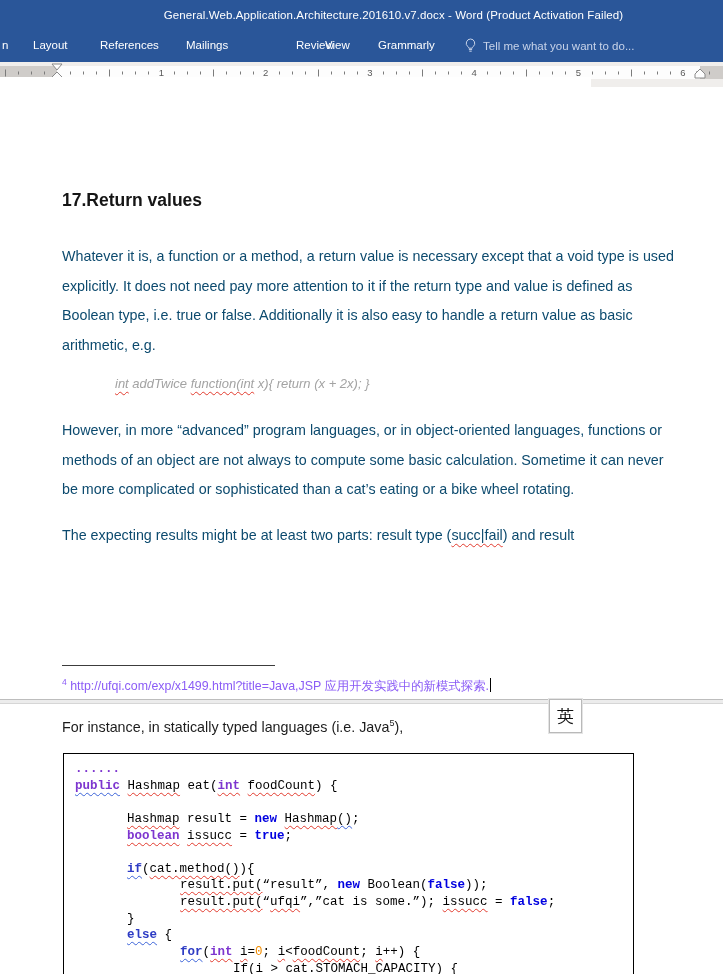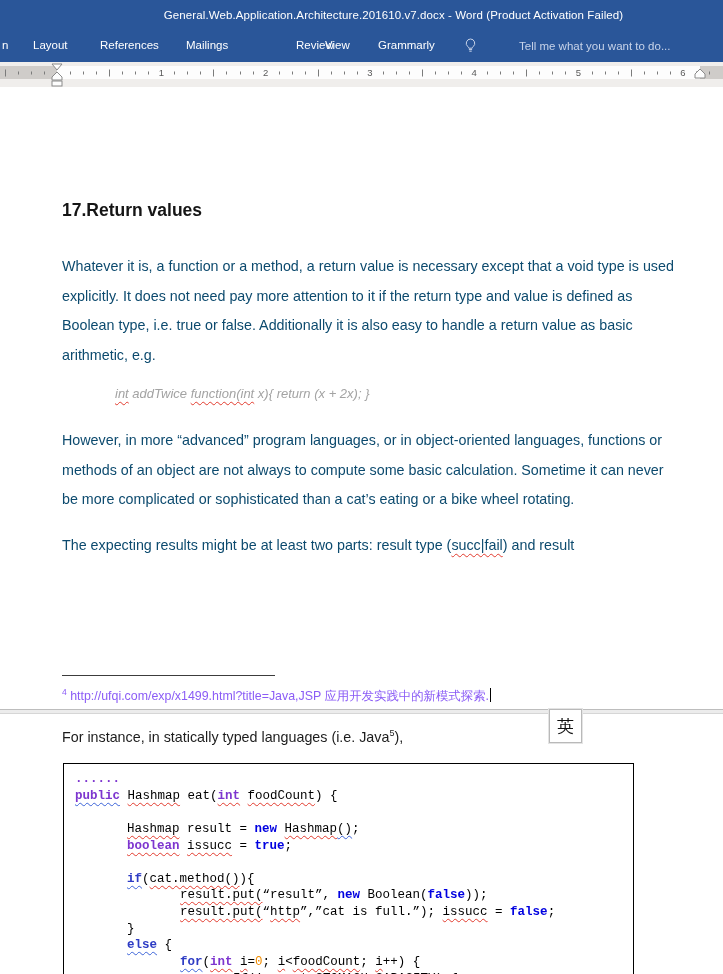--- a/index.html
+++ b/index.html
@@ -6,33 +6,33 @@
   #screen{position:relative;width:723px;height:974px;overflow:hidden;background:#fff;
           font-family:"Liberation Sans",sans-serif;color:#1c1c1c;}
 
   
   .titlebar{position:absolute;top:0;left:0;width:723px;height:30px;background:var(--tb-bg,#2a5699);
             display:flex;align-items:center;justify-content:center;padding-left:32px;}
   .titlebar span{color:#fff;font-size:11.5px;letter-spacing:.1px;}
   .ribbon-tabs{position:absolute;top:30px;left:0;width:723px;height:32px;background:var(--tb-bg,#2a5699);}
   .rtab{position:absolute;top:9px;color:#fff;font-size:11.5px;cursor:default;}
   .tellme{position:absolute;top:8px;left:464px;display:flex;align-items:center;gap:6px;}
-  .tellme span{color:#c7d3e9;font-size:11.5px;margin-left:36px;}
+  .tellme span{color:#c7d3e9;font-size:11.5px;}
 
   
   .ruler-strip{position:absolute;top:62px;left:0;width:723px;height:25px;background:#f0eeec;}
   .ruler-bar{position:absolute;top:4px;left:0;width:723px;height:13px;background:#cfccc9;}
   .ruler-white{position:absolute;top:0;left:57px;width:643px;height:13px;background:#fdfdfd;}
   .tick{position:absolute;width:1px;height:3px;top:50%;transform:translateY(-50%);background:#7b7b7b;}
   .tick.tall{height:7px;}
   .ruler-num{position:absolute;top:50%;transform:translate(-50%,-50%);font-size:9.5px;color:#5a5a5a;line-height:1;}
   .marker{position:absolute;}
 
   
-  .page{position:absolute;top:87px;left:0;width:591px;height:887px;background:#fff;}
+  .page{position:absolute;top:77px;left:0;width:591px;height:887px;background:#fff;}
   .heading{position:absolute;top:113px;left:62px;font-size:17.5px;font-weight:bold;color:#151515;}
   .para{position:absolute;left:62px;width:645px;font-size:14.3px;color:#0c4a6e;}
   .tline{height:29.7px;line-height:29.7px;white-space:nowrap;}
   .inline-code{position:absolute;top:295px;left:115px;font-size:13px;font-style:italic;color:#a3a3a3;}
   .inline-code .tline{height:24px;line-height:24px;}
 
   .fn-sep{position:absolute;top:588px;left:62px;width:213px;border-top:1px solid #3c3c3c;}
   .footnote{position:absolute;top:600px;left:62px;font-size:12.4px;color:#8b5cf6;white-space:nowrap;}
   .footnote sup{font-size:8.5px;}
   .caret{display:inline-block;width:1px;height:14px;background:#000;vertical-align:-2px;margin-left:1px;}
@@ -196,21 +196,21 @@
     <div class="codebox">
       <div>
           <div class="code-line" style="padding-left: 0px;"><span class="c-kw">......</span></div>
           <div class="code-line" style="padding-left: 0px;"><span class="c-kw u-bw">public</span><span> </span><span class="u-rw">Hashmap</span><span> eat(</span><span class="c-kw u-rw">int</span><span> </span><span class="u-rw">foodCount</span><span>) {</span></div>
           <div class="code-line" style="padding-left: 0px;">&nbsp;</div>
           <div class="code-line" style="padding-left: 52px;"><span class="u-rw">Hashmap</span><span> result = </span><span class="c-bb">new</span><span> </span><span class="u-rw">Hashmap</span><span class="u-bw">()</span><span>;</span></div>
           <div class="code-line" style="padding-left: 52px;"><span class="c-kw u-rw">boolean</span><span> </span><span class="u-rw">issucc</span><span> = </span><span class="c-bb">true</span><span>;</span></div>
           <div class="code-line" style="padding-left: 0px;">&nbsp;</div>
           <div class="code-line" style="padding-left: 52px;"><span class="c-bl u-bw">if</span><span>(</span><span class="u-rw">cat.method()</span><span>){</span></div>
           <div class="code-line" style="padding-left: 105px;"><span class="u-rw">result.put(</span><span>“result”, </span><span class="c-bb">new</span><span> Boolean(</span><span class="c-bb">false</span><span>));</span></div>
-          <div class="code-line" style="padding-left: 105px;"><span class="u-rw">result.put(</span><span>“</span><span class="u-rw">http</span><span>”,”cat is full.”); </span><span class="u-rw">issucc</span><span> = </span><span class="c-bb">false</span><span>;</span></div>
+          <div class="code-line" style="padding-left: 105px;"><span class="u-rw">result.put(</span><span>“</span><span class="u-rw">ufqi</span><span>”,”cat is some.”); </span><span class="u-rw">issucc</span><span> = </span><span class="c-bb">false</span><span>;</span></div>
           <div class="code-line" style="padding-left: 52px;"><span>}</span></div>
           <div class="code-line" style="padding-left: 52px;"><span class="c-bl u-bw">else</span><span> {</span></div>
           <div class="code-line" style="padding-left: 105px;"><span class="c-bl u-bw">for</span><span>(</span><span class="c-kw u-rw">int</span><span> </span><span class="u-rw">i</span><span>=</span><span class="c-num">0</span><span>; </span><span class="u-rw">i</span><span>&lt;</span><span class="u-rw">foodCount</span><span>; </span><span class="u-rw">i</span><span>++) {</span></div>
           <div class="code-line" style="padding-left: 158px;"><span class="u-bw">If(</span><span class="u-rw">i</span><span> &gt; </span><span class="u-rw">cat.STOMACH_CAPACITY</span><span>) {</span></div>
         </div>
     </div>
 
   </div>
 </div>
 

